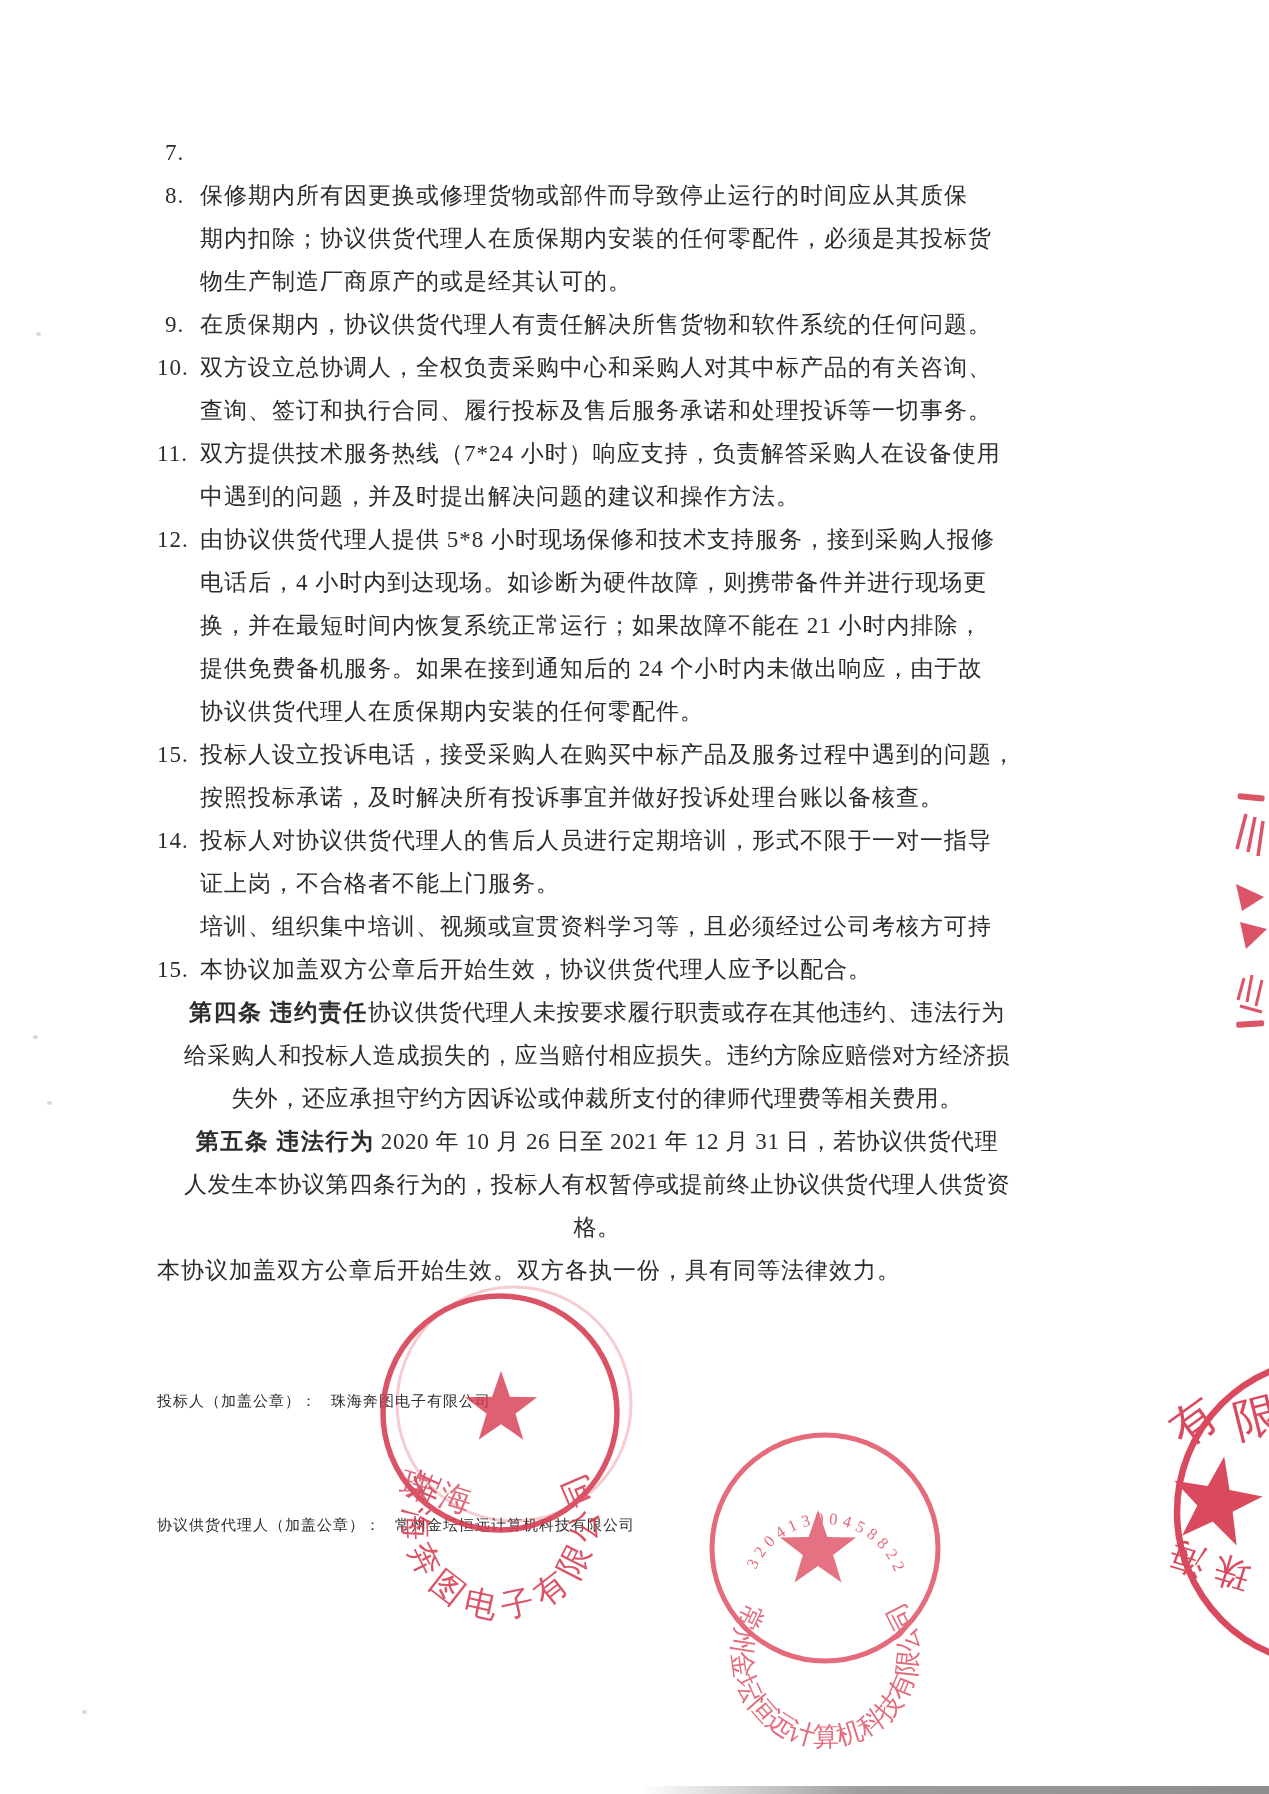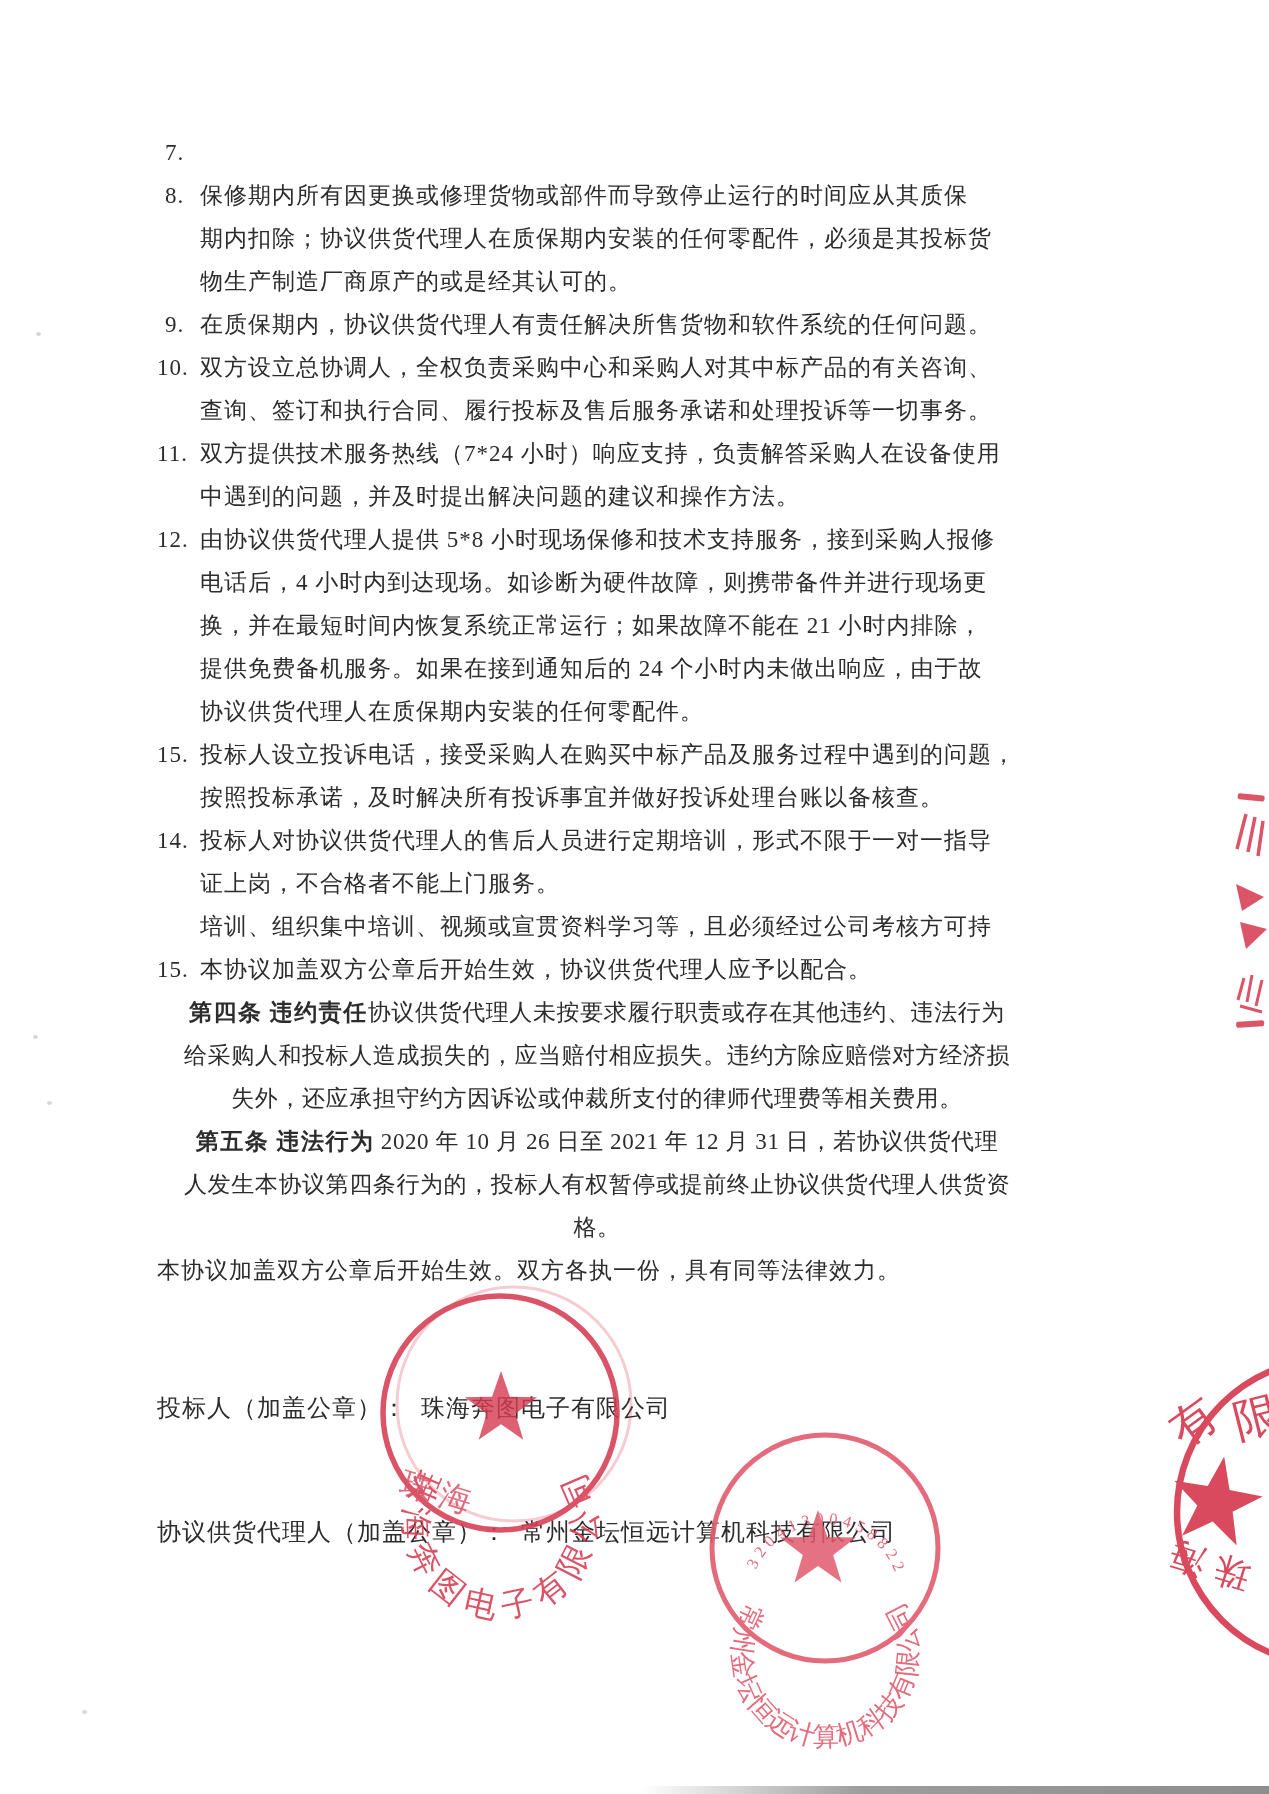--- a/index.html
+++ b/index.html
@@ -13,21 +13,21 @@
     position:absolute;left:157px;top:131px;width:880px;
     font-size:23px;line-height:43px;letter-spacing:1px;
   }
   .clause{display:flex;}
   .clause .num{flex:0 0 43px;box-sizing:border-box;}
   .clause .num.one{padding-left:8px;}
   .line{white-space:nowrap;height:43px;}
   .article .line{letter-spacing:0.6px;text-align:center;}
   .article .head{font-weight:bold;letter-spacing:1.5px;}
   .sig{
-    position:absolute;left:157px;font-size:24px;letter-spacing:1px;
+    position:absolute;left:157px;font-size:15px;letter-spacing:1px;
     white-space:nowrap;
   }
   #sig1{top:1392px;}
   #sig2{top:1516px;}
   .sig .company{margin-left:14px;}
   svg.seals{position:absolute;left:0;top:0;pointer-events:none;}
   .seal-font{font-family:"Liberation Serif","DejaVu Serif",serif;}
   .speck{position:absolute;width:5px;height:4px;border-radius:50%;
     background:#c9c9c9;opacity:.75;}
   #bottom-shadow{

